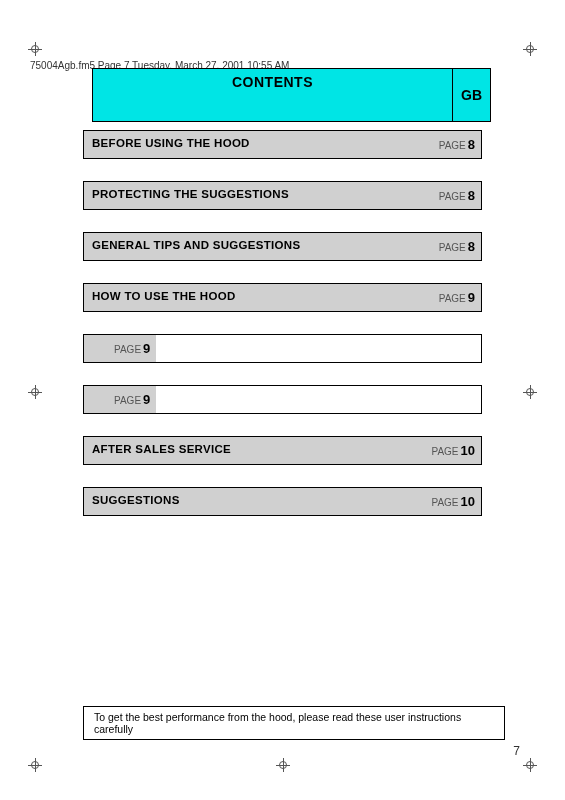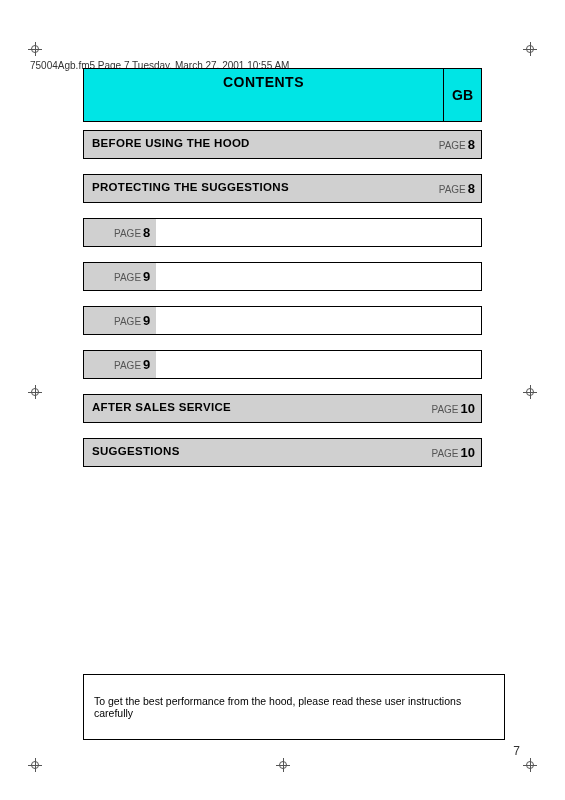--- a/index.html
+++ b/index.html
@@ -79,20 +79,21 @@
       left: 83px;
       right: 83px;
       width: 399px;
     }
 
     
     .contents-header {
       display: flex;
       width: 100%;
       margin-bottom: 8px;
+      margin-left: 9px;
     }
 
     .contents-title-cell {
       background: #00e5e5;
       flex: 1;
       padding: 5px 10px;
       font-size: 14px;
       font-weight: bold;
       color: #000;
       letter-spacing: 0.5px;
@@ -109,21 +110,21 @@
       color: #000;
       border: 1.5px solid #000;
       min-width: 38px;
       text-align: center;
     }
 
     
     .toc-row {
       display: flex;
       width: 100%;
-      margin-bottom: 15px;
+      margin-bottom: 22px;
       border: 1.5px solid #000;
     }
 
     .toc-label {
       background: #d0d0d0;
       flex: 1;
       padding: 6px 8px;
       font-size: 11.5px;
       font-weight: bold;
       color: #000;
@@ -147,21 +148,21 @@
       font-weight: bold;
     }
 
     
     .bottom-notice {
       position: absolute;
       bottom: 60px;
       left: 83px;
       right: 60px;
       border: 1.5px solid #000;
-      padding: 20px 10px;
+      padding: 4px 10px;
       font-size: 10.5px;
       color: #000;
       background: #fff;
     }
 
     
     .page-number {
       position: absolute;
       bottom: 42px;
       right: 45px;
@@ -227,26 +228,28 @@
     </div>
 
     <div class="toc-row">
       <div class="toc-label">PROTECTING THE SUGGESTIONS</div>
       <div class="toc-page">
         <span class="page-label">PAGE</span><span class="page-num">8</span>
       </div>
     </div>
 
     <div class="toc-row">
+      <div class="toc-label">GENERAL TIPS AND SUGGESTIONS</div>
       <div class="toc-page">
         <span class="page-label">PAGE</span><span class="page-num">8</span>
       </div>
     </div>
 
     <div class="toc-row">
+      <div class="toc-label">HOW TO USE THE HOOD</div>
       <div class="toc-page">
         <span class="page-label">PAGE</span><span class="page-num">9</span>
       </div>
     </div>
 
     <div class="toc-row">
       <div class="toc-page">
         <span class="page-label">PAGE</span><span class="page-num">9</span>
       </div>
     </div>

